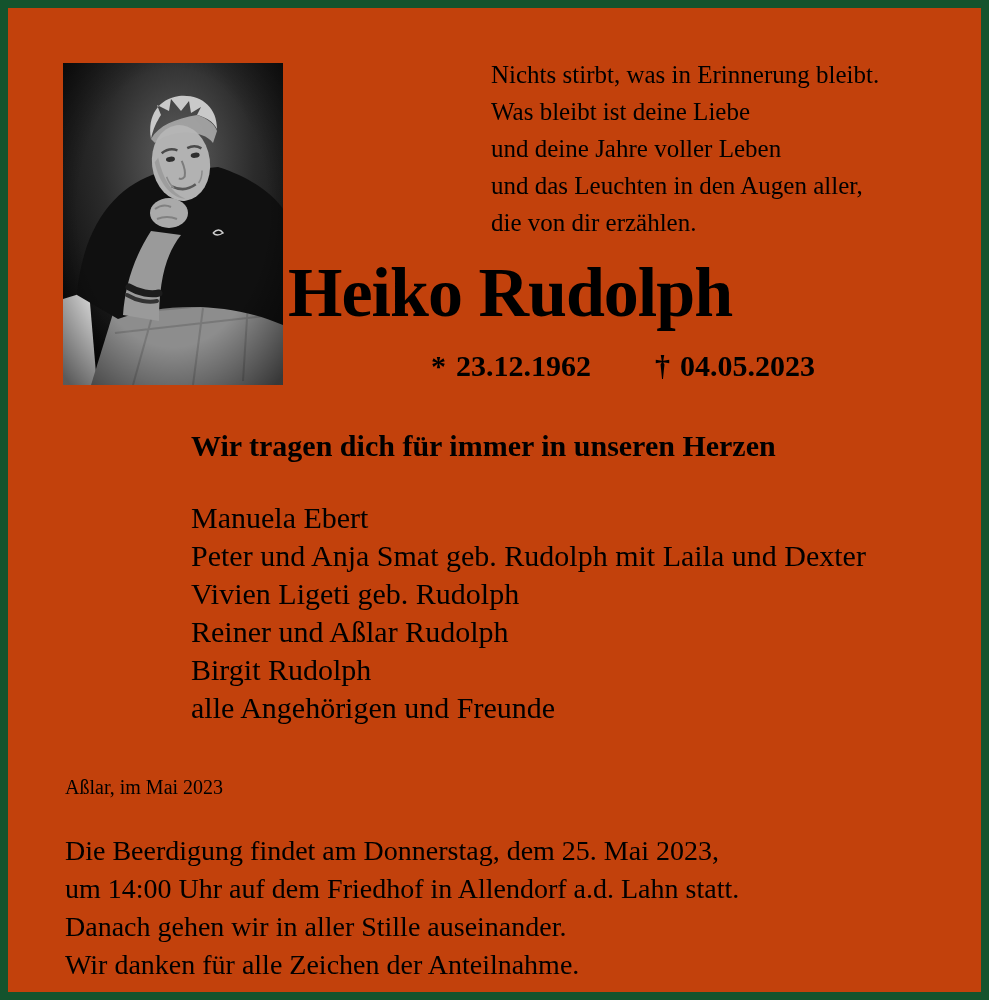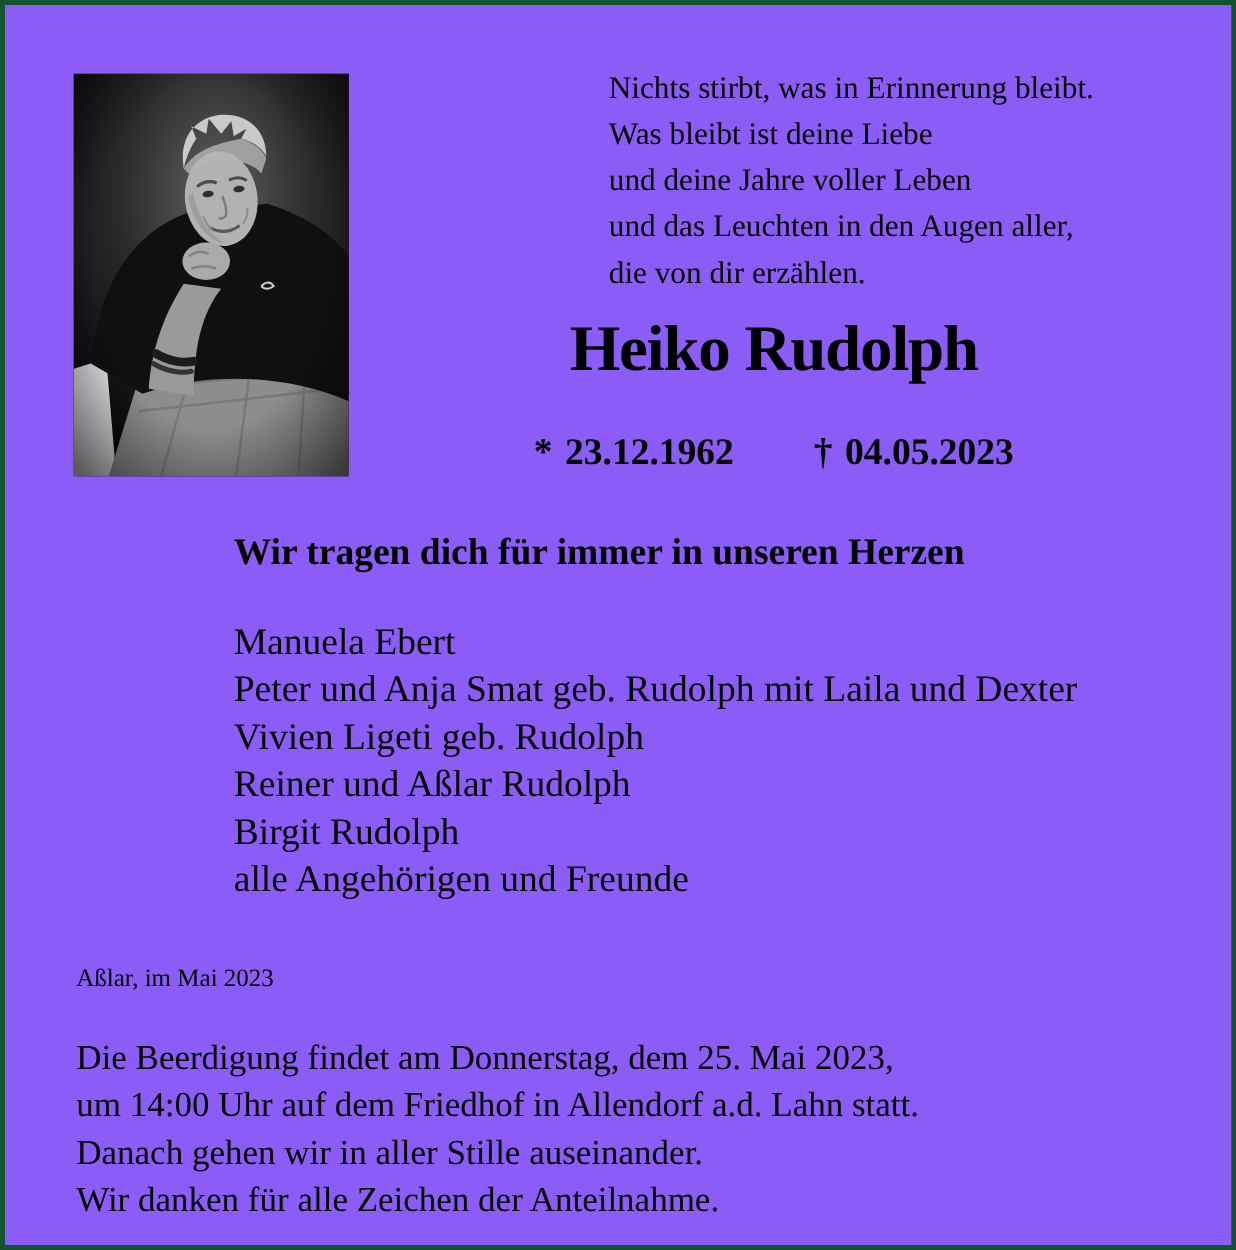--- a/index.html
+++ b/index.html
@@ -1,22 +1,22 @@
 <!DOCTYPE html>
 <html><head>
 <meta charset="utf-8">
 <style>
   html, body { margin: 0; padding: 0; background: #ffffff; }
   .ad {
     position: relative;
     width: 989px;
     height: 1000px;
     box-sizing: border-box;
-    border: 4px solid #14532d;
-    background: #8b5cf6;
+    border: 8px solid #14532d;
+    background: #c2410c;
     color: #000000;
     font-family: "Liberation Serif", "DejaVu Serif", serif;
     overflow: hidden;
   }
   .photo {
     position: absolute;
     left: 55px; top: 55px;
     width: 220px; height: 322px;
     background: #000;
   }
@@ -26,22 +26,22 @@
     left: 483px; top: 48px;
     font-size: 25px;
     line-height: 37px;
     white-space: nowrap;
   }
   .name {
     position: absolute;
     left: 280px; top: 250px;
     width: 670px;
     margin: 0;
-    text-align: center;
-    font-size: 52px;
+    text-align: left;
+    font-size: 70px;
     font-weight: bold;
     letter-spacing: -1px;
     line-height: 1;
     white-space: nowrap;
   }
   .dates {
     position: absolute;
     left: 280px; top: 341px;
     width: 670px;
     display: flex;

